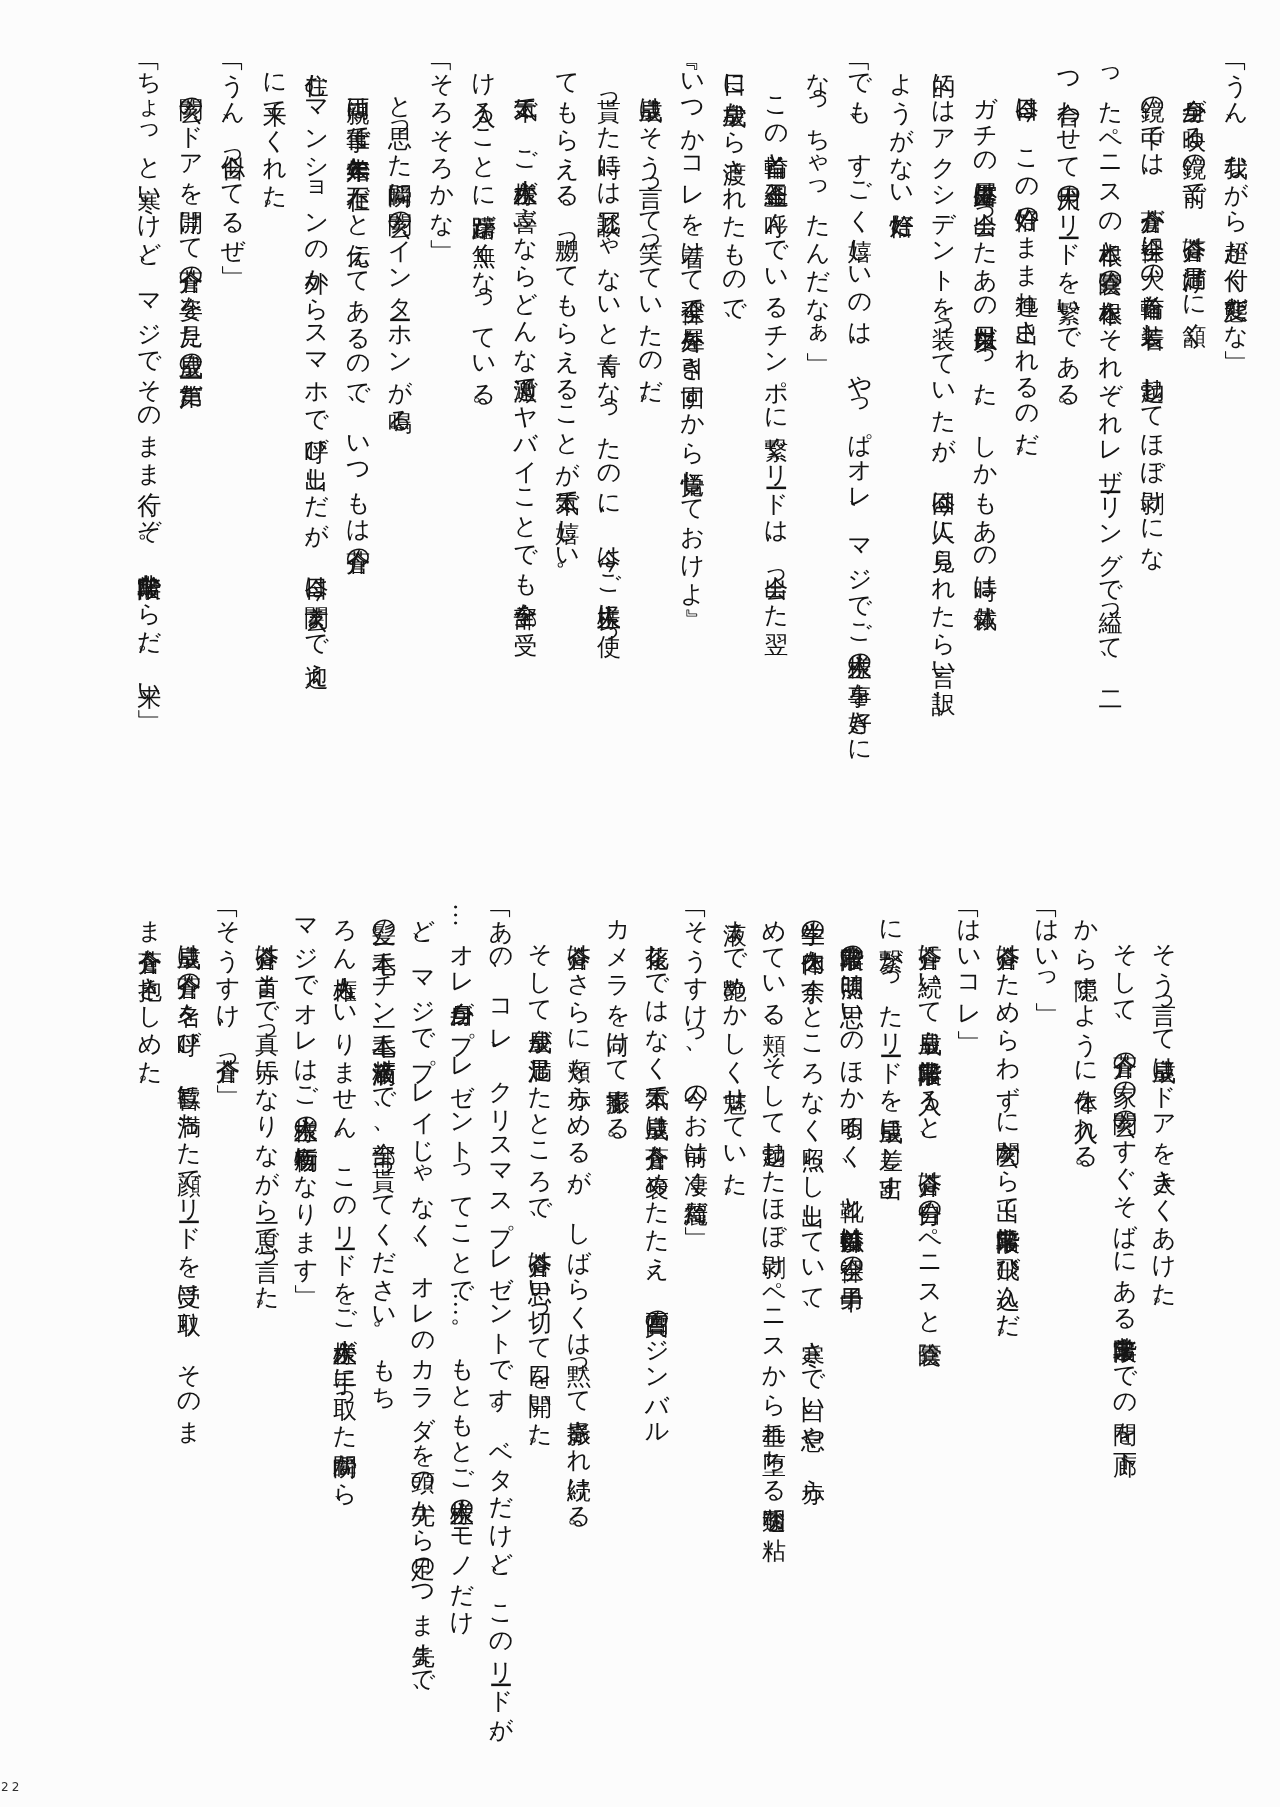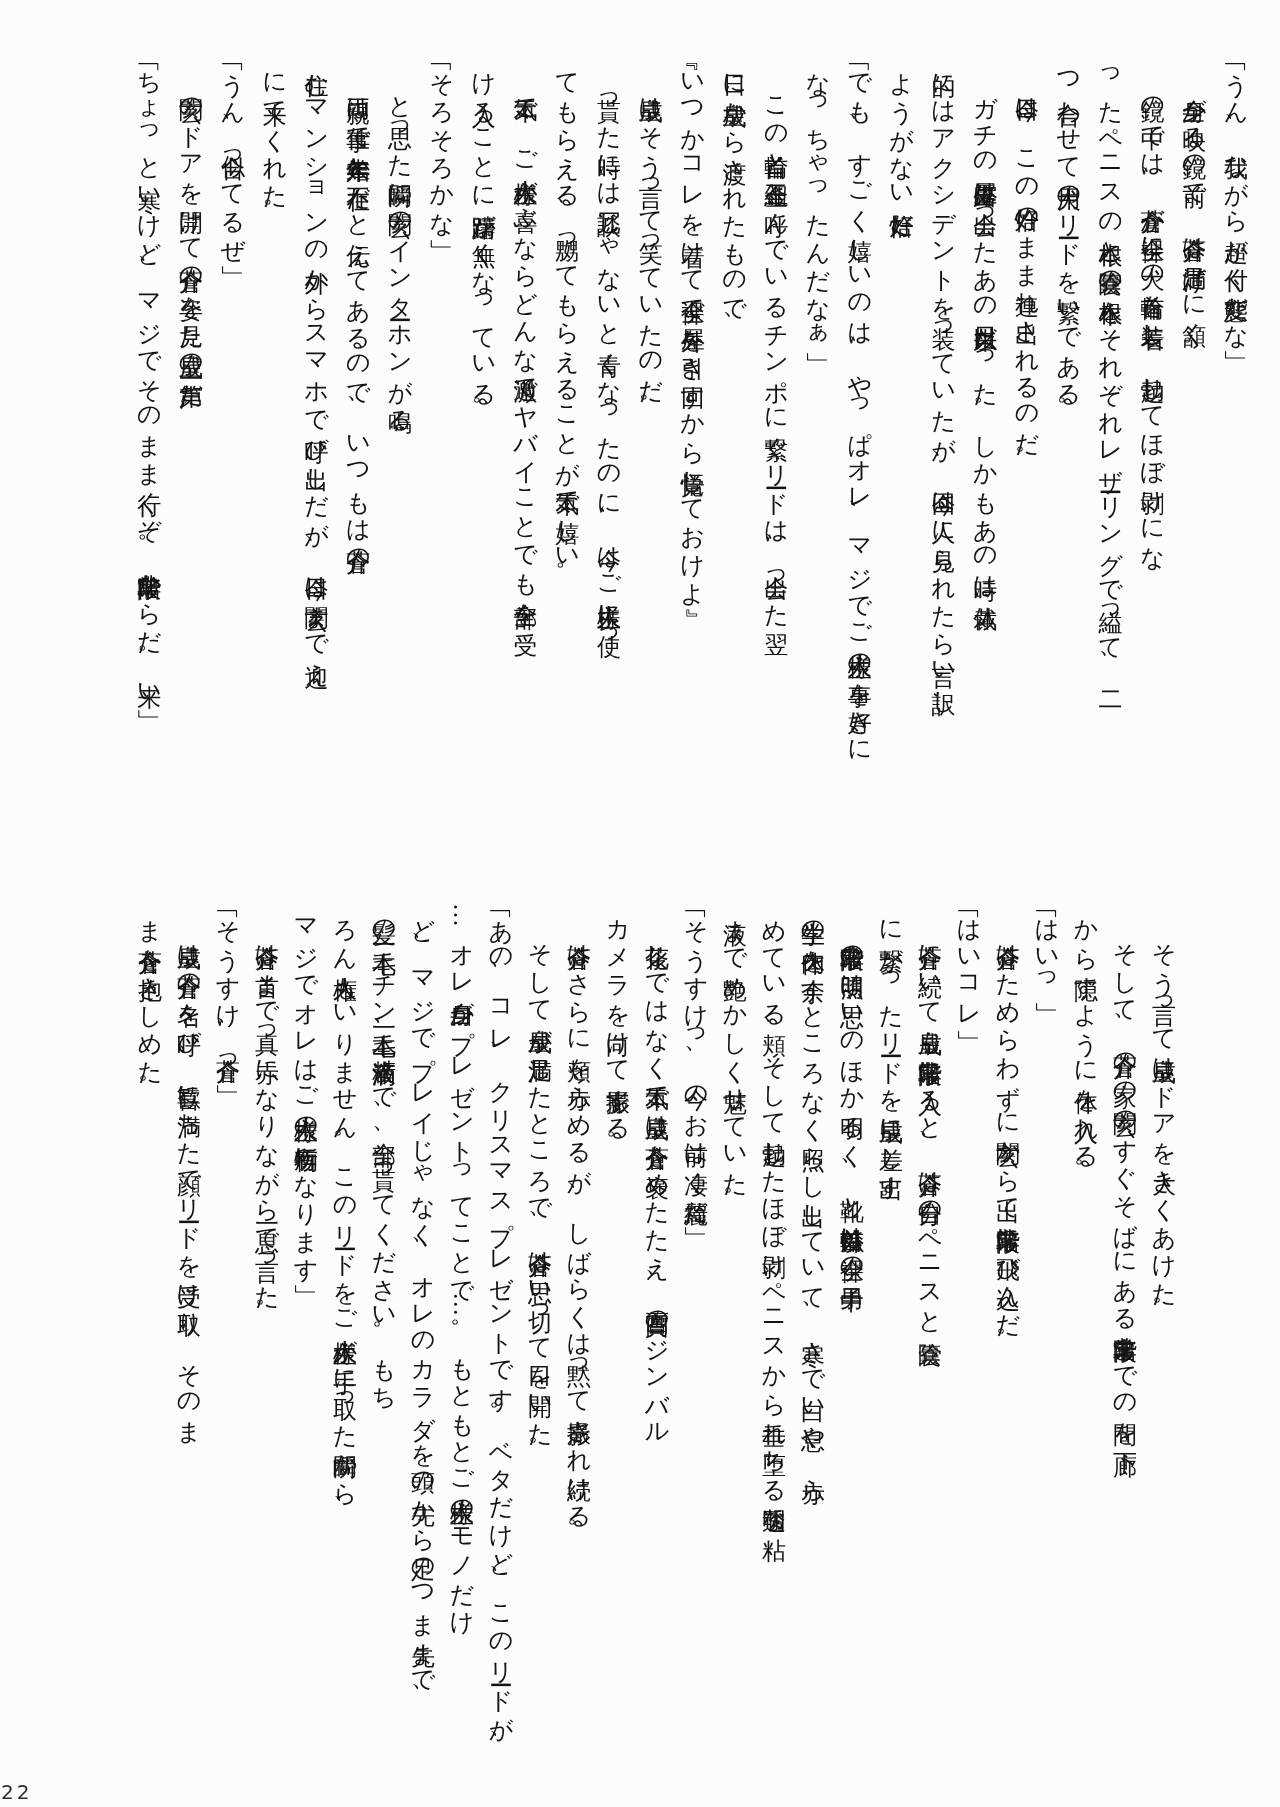--- a/index.html
+++ b/index.html
@@ -34,21 +34,21 @@
   .block-bottom p {
     line-height: 39px;
   }
   .vblock p.indent {
     text-indent: 1em;
   }
   .page-number {
     position: absolute;
     left: 1px;
     top: 1780px;
-    font-size: 20px;
+    font-size: 12px;
     letter-spacing: 3px;
     color: #2e2e2e;
     font-family: "DejaVu Sans", "Liberation Sans", sans-serif;
   }
 </style>
 </head>
 <body>
 
 <div class="page">
   <div class="vblock block-top" id="vblock-0" style="top: 56px; left: 127px; width: 1129px; height: 820px;">

